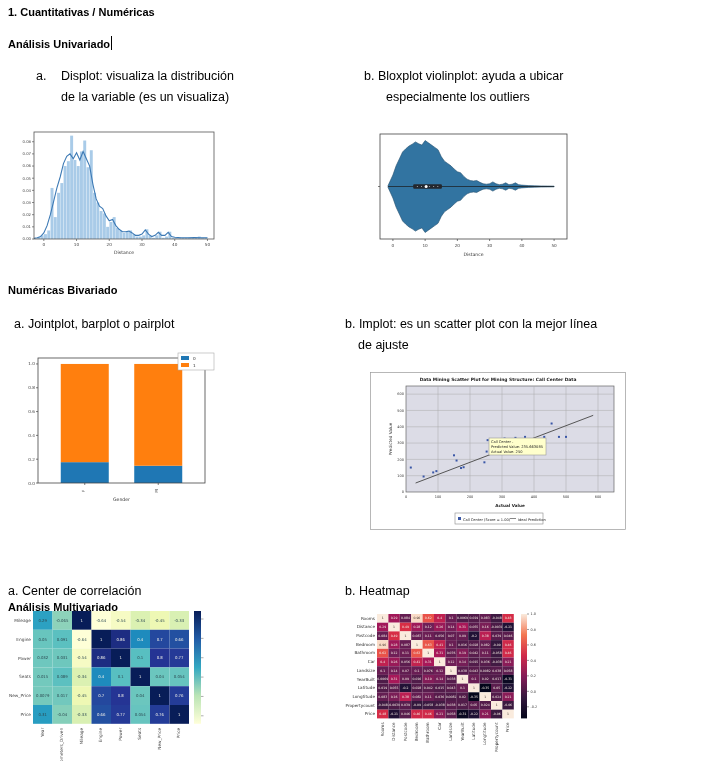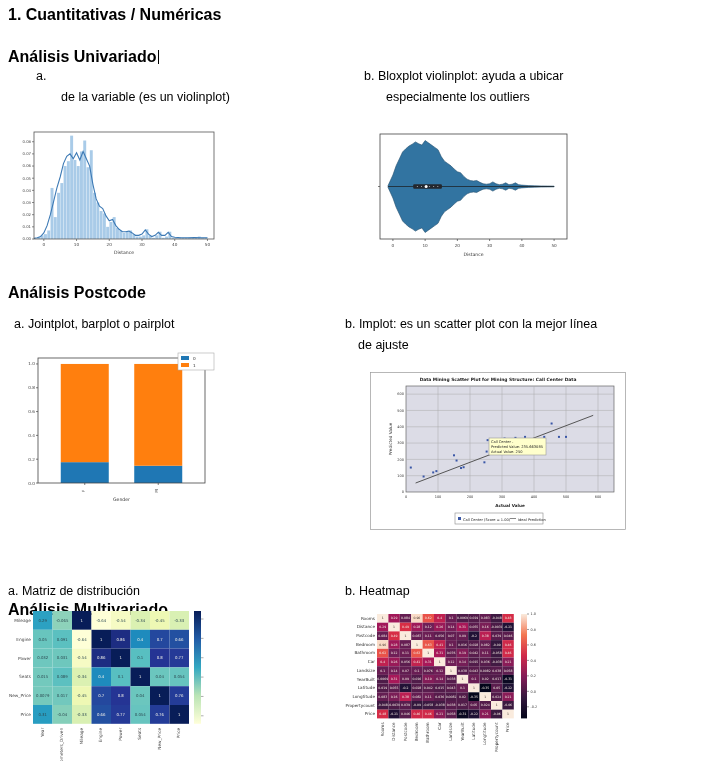--- a/index.html
+++ b/index.html
@@ -1,42 +1,42 @@
 <!DOCTYPE html>
 <html><head>
 <meta charset="utf-8">
 <style>
   html,body{margin:0;padding:0;background:#fff;}
   #page{position:relative;width:701px;height:761px;background:#fff;overflow:hidden;
         font-family:"Liberation Sans",sans-serif;color:#000;}
   .abs{position:absolute;}
-  .h{font-weight:bold;font-size:16px;}
+  .h{font-weight:bold;font-size:11px;}
   .t{font-size:12.5px;line-height:21px;}
   .caret{display:inline-block;width:1px;height:14px;background:#000;vertical-align:-2px;margin-left:1px;}
   .itemA{display:flex;}
   .marker{width:25px;flex:none;}
   .fig{position:absolute;}
   .fig svg{display:block;font-family:"DejaVu Sans",sans-serif;}
 </style>
 </head>
 <body>
 
 <div id="page">
 
   <div class="abs h" style="left:8px;top:6px;">1. Cuantitativas / Numéricas</div>
 
-  <div class="abs h" style="left:8px;top:48px;">
+  <div class="abs h" style="left:8px;top:36px;">
     <span>Análisis Univariado</span><span class="caret"></span>
   </div>
 
   <div class="abs t itemA" style="left:36px;top:66px;width:290px;">
     <span class="marker">a.</span>
     <span>
-      <br>
-      <span>de la variable (es un violinplot)</span>
+      <span>Displot: visualiza la distribución</span><br>
+      <span>de la variable (es un visualiza)</span>
     </span>
   </div>
 
   <div class="abs t" style="left:364px;top:66px;width:320px;">
     <span>b. Bloxplot violinplot: ayuda a ubicar</span><br>
     <span style="margin-left:22px;">especialmente los outliers</span>
   </div>
 
   <div id="fig0" class="fig" style="left:8px;top:127px;">
       <svg width="210" height="131">
@@ -150,21 +150,21 @@
         <line x1="127.6206896551724" x2="127.6206896551724" y1="112" y2="114" stroke="#444" stroke-width="0.7"></line>
         <text x="127.6206896551724" y="120" font-size="4.2" text-anchor="middle" fill="#444">30</text>
         <line x1="159.86206896551724" x2="159.86206896551724" y1="112" y2="114" stroke="#444" stroke-width="0.7"></line>
         <text x="159.86206896551724" y="120" font-size="4.2" text-anchor="middle" fill="#444">40</text>
         <line x1="192.10344827586206" x2="192.10344827586206" y1="112" y2="114" stroke="#444" stroke-width="0.7"></line>
         <text x="192.10344827586206" y="120" font-size="4.2" text-anchor="middle" fill="#444">50</text>
         <text x="111.5" y="129" font-size="4.6" text-anchor="middle" fill="#333">Distance</text>
       </svg>
     </div>
 
-  <div class="abs h" style="left:8px;top:284px;">Análisis Postcode</div>
+  <div class="abs h" style="left:8px;top:284px;">Numéricas Bivariado</div>
 
   <div class="abs t" style="left:14px;top:314px;width:300px;">
     <span>a. Jointplot, barplot o pairplot</span>
   </div>
 
   <div class="abs t" style="left:345px;top:314px;width:330px;">
     <span>b. Implot: es un scatter plot con la mejor línea</span><br>
     <span style="margin-left:13px;">de ajuste</span>
   </div>
 
@@ -269,21 +269,21 @@
         <rect x="88" y="145" width="3" height="3" fill="#3a57a7"></rect>
         <text x="93" y="148.7" font-size="3.6" text-anchor="start" fill="#222">Call Center (Score = 1.00)</text>
         <line x1="140" x2="146" y1="146.5" y2="146.5" stroke="#888888" stroke-width="1"></line>
         <text x="148" y="148.7" font-size="3.6" text-anchor="start" fill="#222">Ideal Prediction</text>
       </svg>
     </div>
 
   <div class="abs h" style="left:8px;top:553px;margin-top:48px;">Análisis Multivariado</div>
 
   <div class="abs t" style="left:8px;top:581px;">
-    <span>a. Matriz de distribución</span>
+    <span>a. Center de correlación</span>
   </div>
 
   <div class="abs t" style="left:345px;top:581px;">
     <span>b. Heatmap</span>
   </div>
 
   <div id="fig4" class="fig" style="left:8px;top:606px;">
       <svg width="200" height="165">
         <rect x="25" y="5" width="19.5" height="18.8" fill="rgb(44,161,194)"></rect>
         <text x="34.75" y="15.8" font-size="3.9" text-anchor="middle" fill="#2d4a52">0.29</text>

